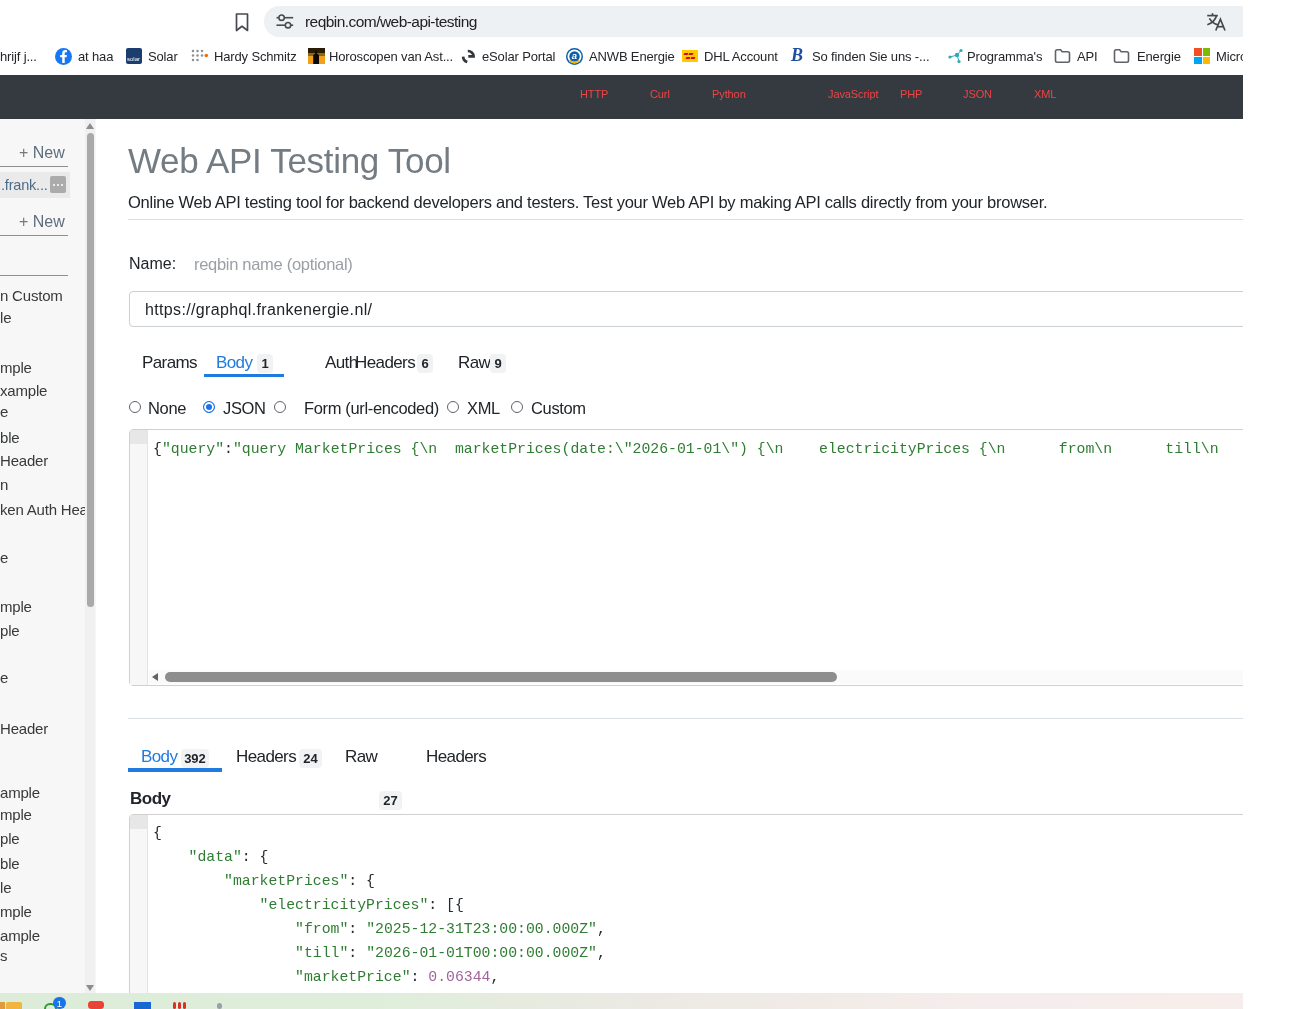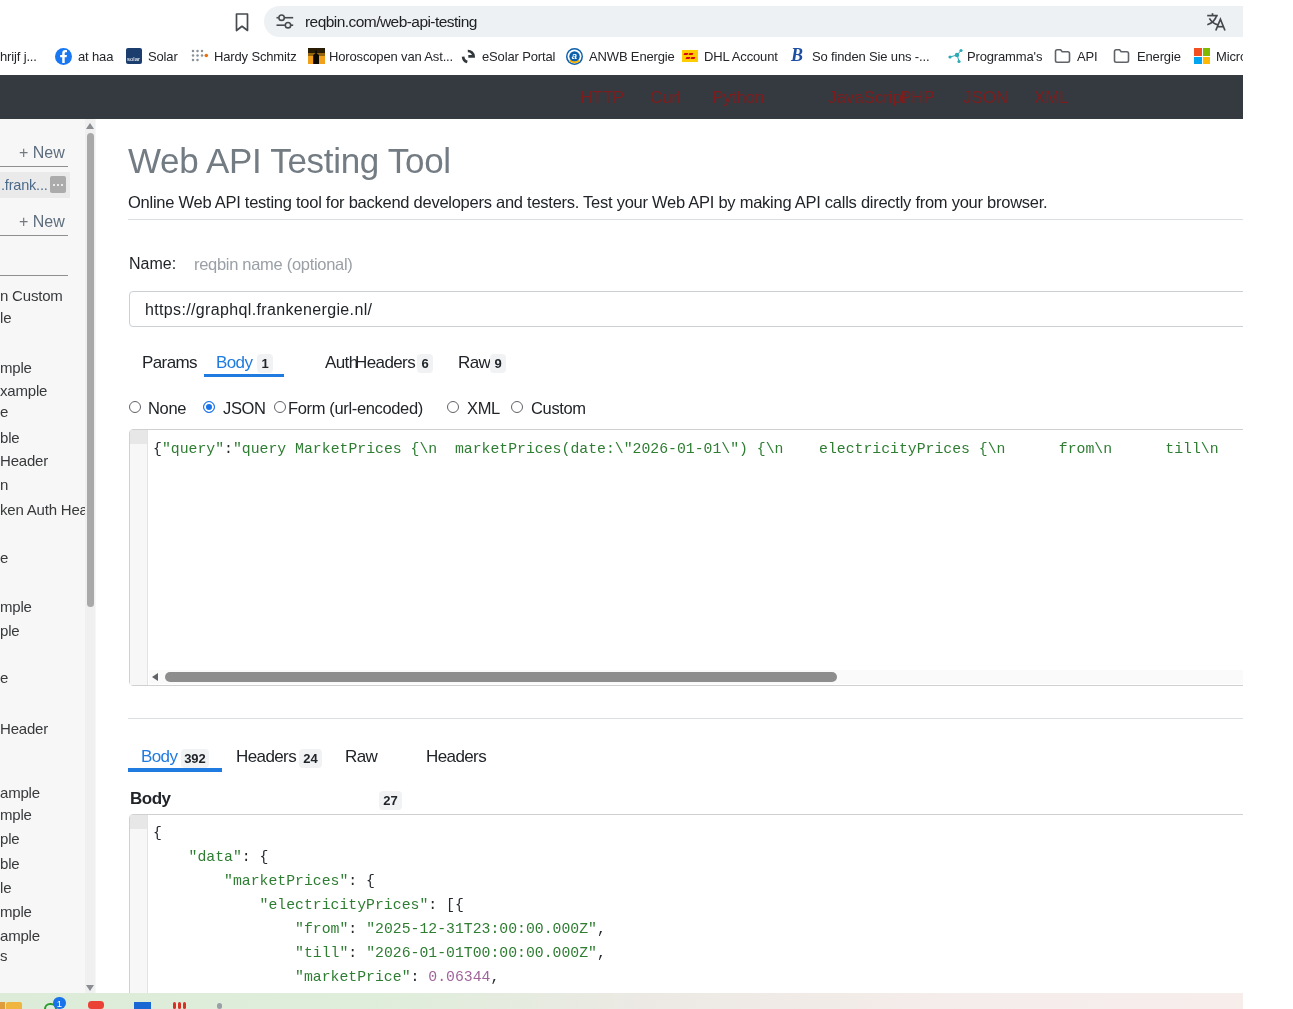--- a/index.html
+++ b/index.html
@@ -5,21 +5,21 @@
   html,body{margin:0;padding:0;}
   body{font-family:"Liberation Sans",sans-serif;}
   #stage{position:relative;width:1243px;height:1009px;overflow:hidden;background:#fff;}
   .abs{position:absolute;}
   
   #urlbar{left:264px;top:6px;width:1029px;height:31px;border-radius:16px 0 0 16px;background:#eef1f4;}
   #urltext{left:305px;top:13px;font-size:15.5px;color:#202124;letter-spacing:-0.55px;}
   .bmtx{position:absolute;top:49px;font-size:13px;color:#24262a;letter-spacing:-0.15px;white-space:nowrap;}
   
   #navbar{left:0;top:75px;width:1293px;height:44px;background:#343a40;}
-  .nav{position:absolute;top:88px;font-size:17px;color:#7f1d1d;letter-spacing:-0.1px;}
+  .nav{position:absolute;top:88px;font-size:11px;color:#ef4444;letter-spacing:-0.1px;}
   
   #sidebar{left:0;top:119px;width:96px;height:890px;background:#f7f7f7;}
   .sbitem{position:absolute;left:0;font-size:15px;color:#37393b;white-space:nowrap;letter-spacing:-0.2px;}
   .sbline{position:absolute;left:0;width:68px;height:1px;background:#8f8f8f;}
   
   .hr{position:absolute;height:1px;background:#dadfe3;}
   #title{left:128px;top:141px;font-size:35px;color:#737b83;letter-spacing:-0.3px;}
   #subtitle{left:128px;top:193px;font-size:16.5px;color:#212529;letter-spacing:-0.26px;}
   .lbl{font-size:16px;color:#212529;}
   #urlinput{left:129px;top:291px;width:1164px;height:34px;border:1px solid #cbd0d5;border-radius:4px 0 0 4px;background:#fff;}
@@ -230,21 +230,21 @@
   <div class="badge" style="left:417px;top:354px;width:16px;height:19px;line-height:19px;">6</div>
   <div class="tab" style="left:458px;top:353px;">Raw</div>
   <div class="badge" style="left:490px;top:354px;width:16px;height:19px;line-height:19px;">9</div>
   <div class="tabline" style="left:204px;top:374px;width:80px;"></div>
 
   <div class="radio" style="left:129px;top:401px;"></div>
   <div class="rlbl" style="left:148px;top:399px;">None</div>
   <div class="radio on" style="left:203px;top:401px;"></div>
   <div class="rlbl" style="left:223px;top:399px;">JSON</div>
   <div class="radio" style="left:274px;top:401px;"></div>
-  <div class="rlbl" style="left:288px;top:399px;text-align:center;">Form (url-encoded)</div>
+  <div class="rlbl" style="left:304px;top:399px;text-align:center;">Form (url-encoded)</div>
   <div class="radio" style="left:447px;top:401px;"></div>
   <div class="rlbl" style="left:467px;top:399px;">XML</div>
   <div class="radio" style="left:511px;top:401px;"></div>
   <div class="rlbl" style="left:531px;top:399px;">Custom</div>
 
   <div class="codebox" id="reqbox" style="top:429px;width:1164px;height:255px;">
     <div class="gutter"></div>
     <div class="abs" style="left:0;top:0;width:17px;height:14px;background:#e7e7e7;"></div>
     <div class="code abs" style="left:23px;top:11px;"><span class="drk">{</span><span class="grn">"query"</span><span class="drk">:</span><span class="grn">"query MarketPrices {\n  marketPrices(date:\"2026-01-01\") {\n    electricityPrices {\n      from\n      till\n      marketPrices</span></div>
 

